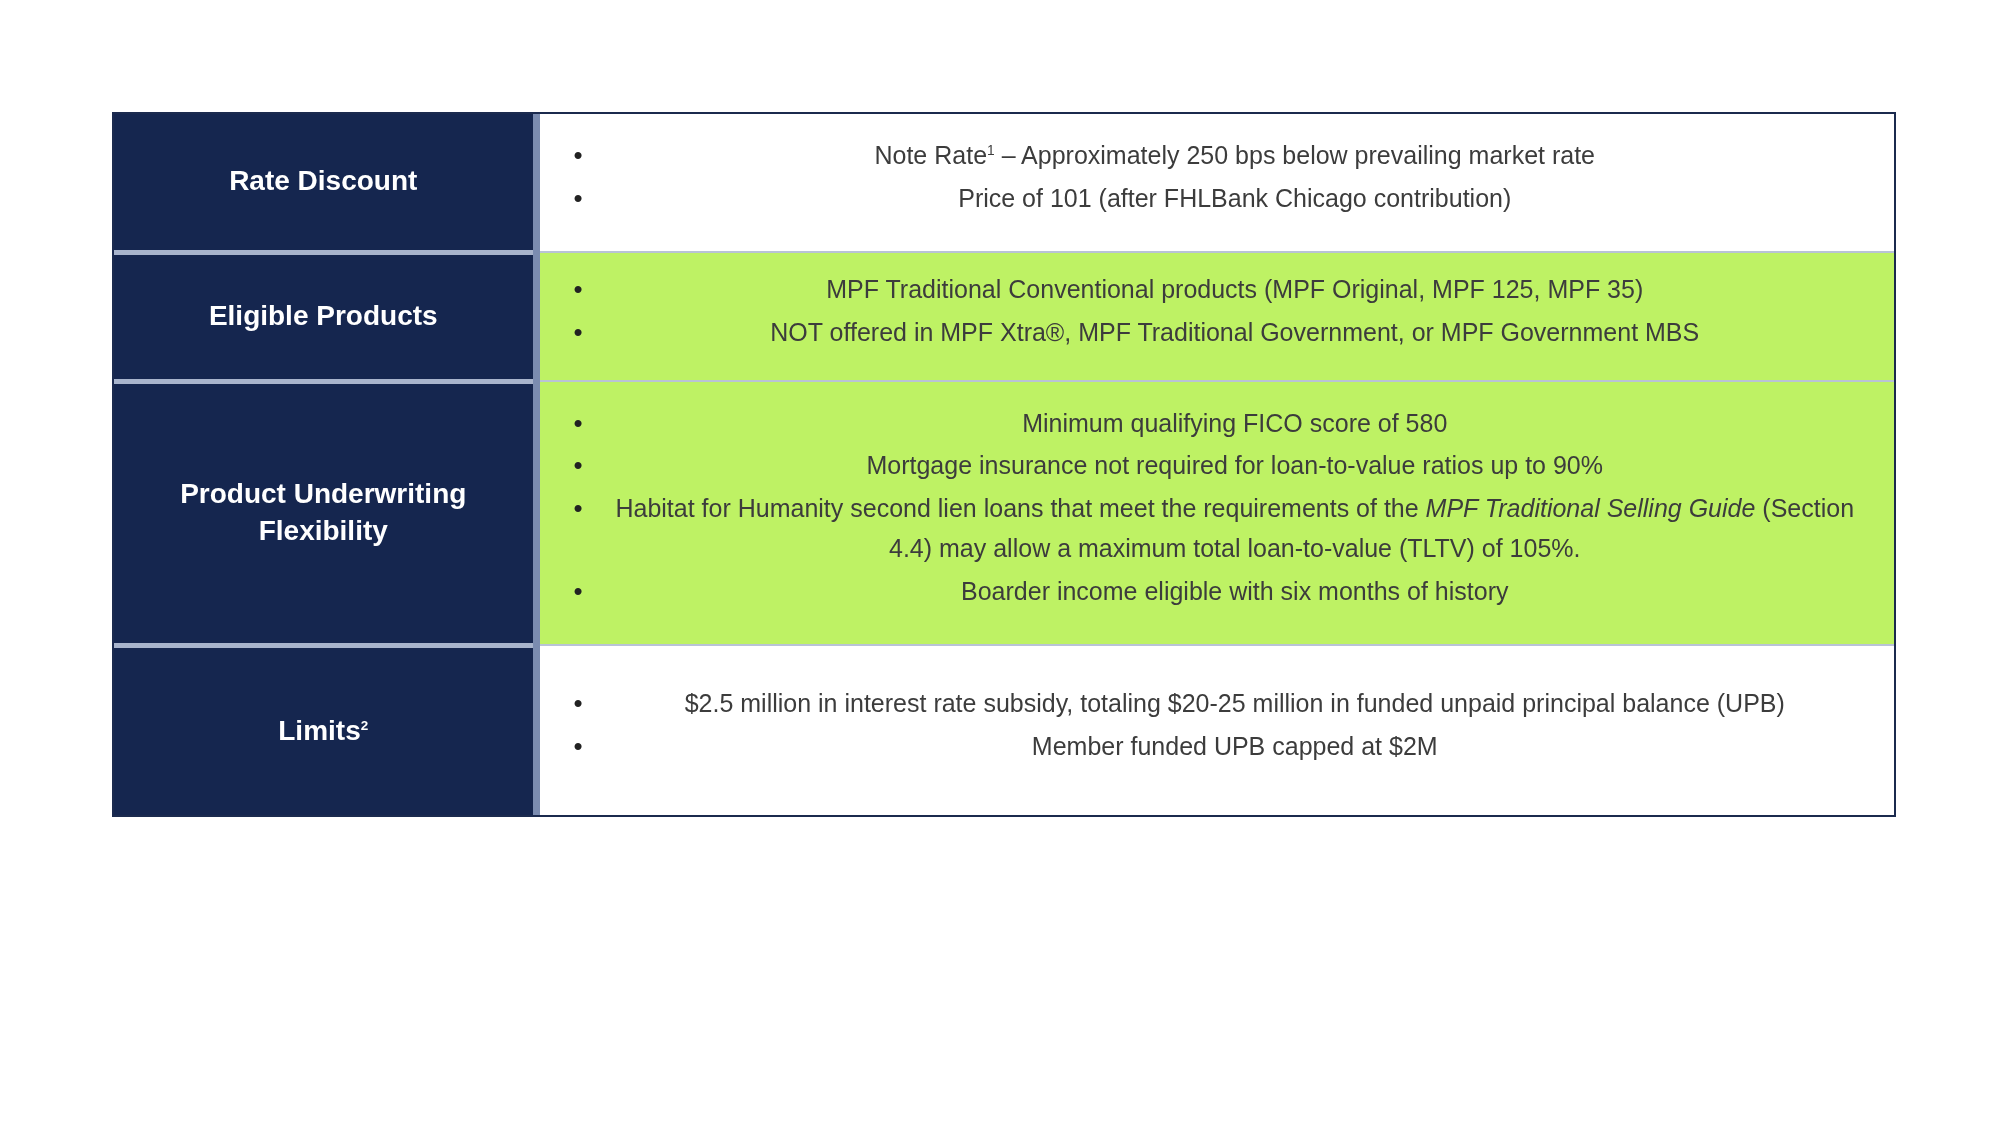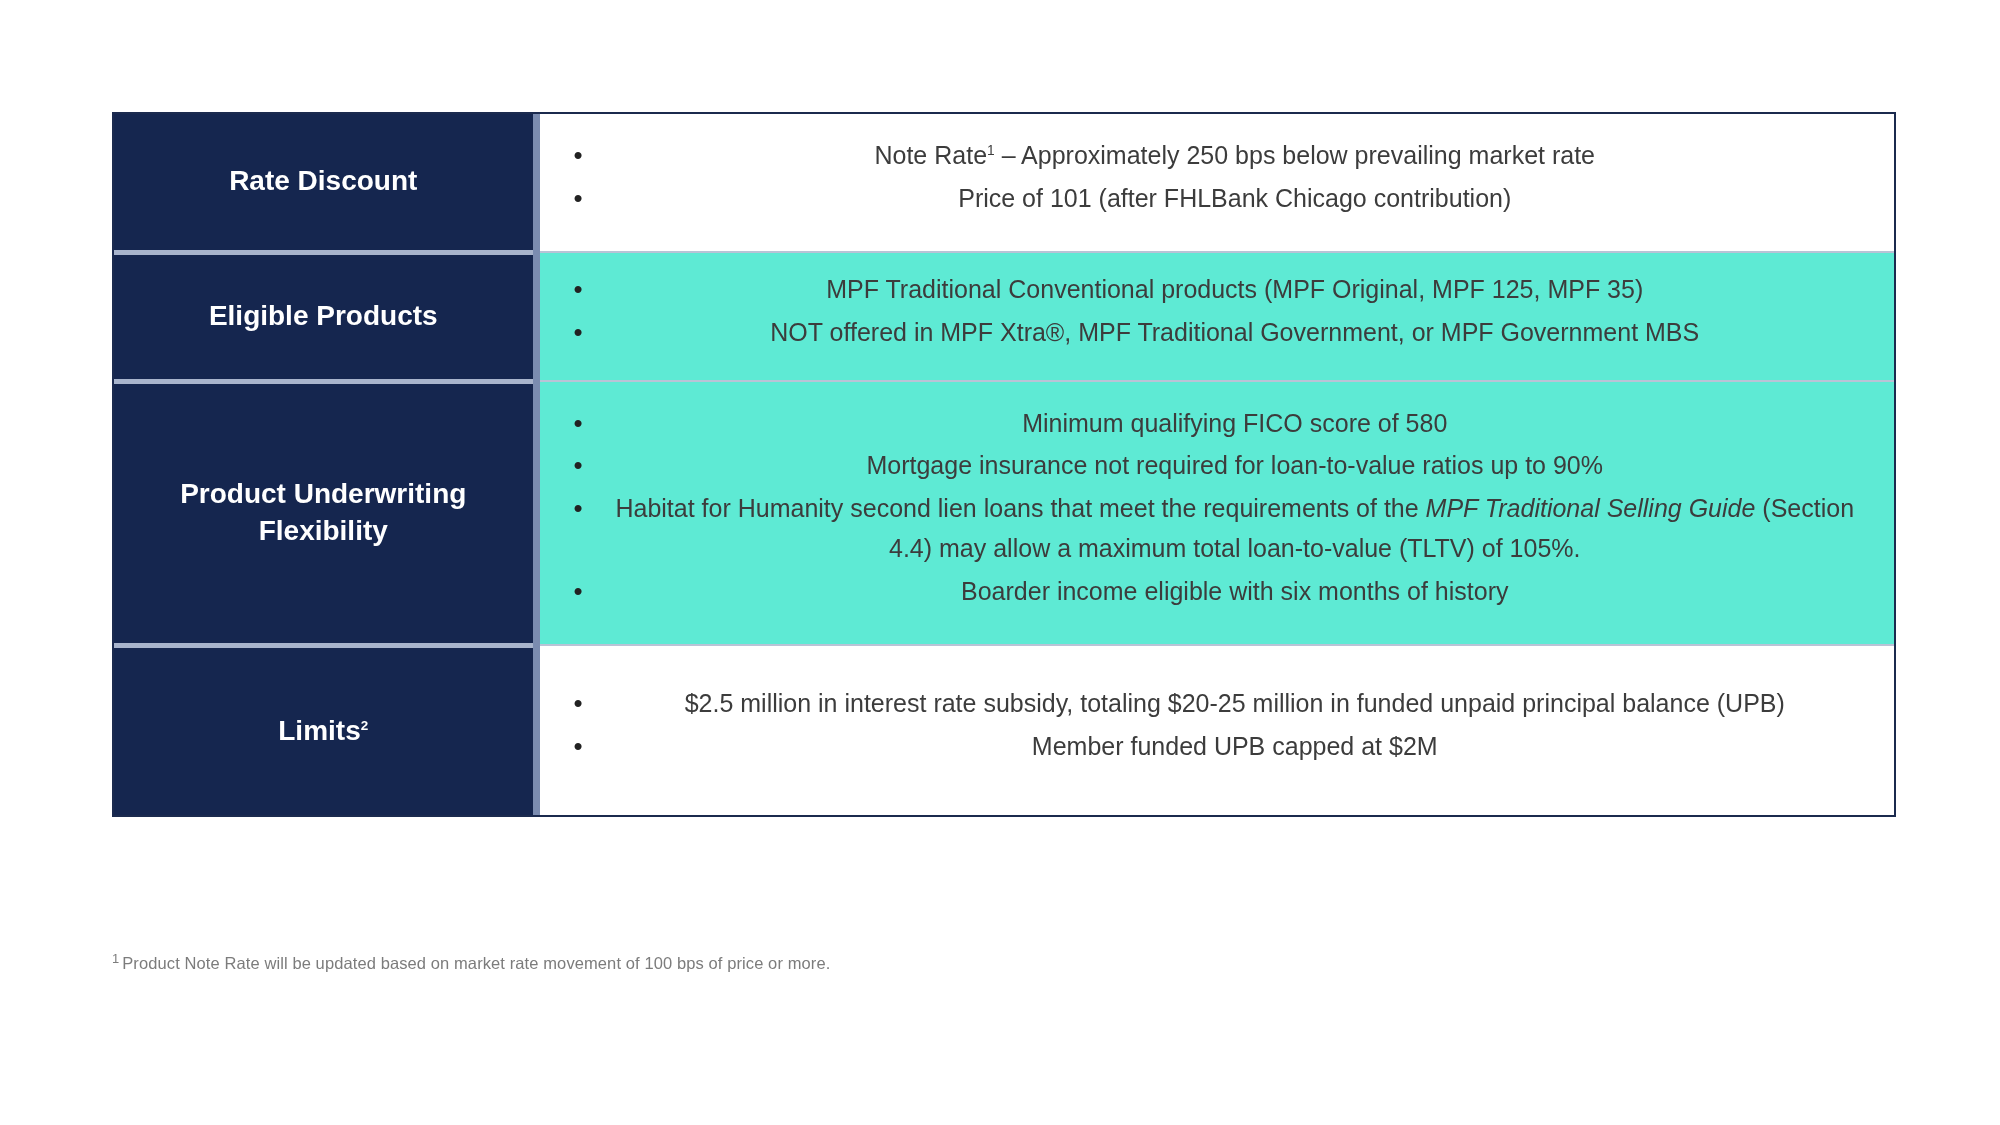--- a/index.html
+++ b/index.html
@@ -61,21 +61,21 @@
 
   .content-cell {
     vertical-align: middle;
     padding: 16px 26px 28px 30px;
     box-sizing: border-box;
     border-bottom: 2px solid #b9c3d6;
     background: #ffffff;
     text-align: center;
   }
   tr:last-child .content-cell { border-bottom: none; }
-  tr.alt .content-cell { background: #5eead4; }
+  tr.alt .content-cell { background: #bef264; }
 
   .content-cell ul {
     list-style: none;
     margin: 0;
     padding: 0;
   }
   .content-cell li {
     position: relative;
     padding-left: 32px;
     font-size: 25px;
@@ -179,16 +179,15 @@
                 <li><span>$2.5 million in interest rate subsidy, totaling $20-25 million in funded unpaid principal balance (UPB)</span></li>
                 <li><span>Member funded UPB capped at $2M</span></li>
               </ul>
             </td>
           </tr>
         </tbody>
     </table>
   </div>
 
   <div class="footnotes">
-      <div class="footnote"><sup>1</sup><span>Product Note Rate will be updated based on market rate movement of 100 bps of price or more.</span></div>
     </div>
 
 </div>
 
 </body></html>

